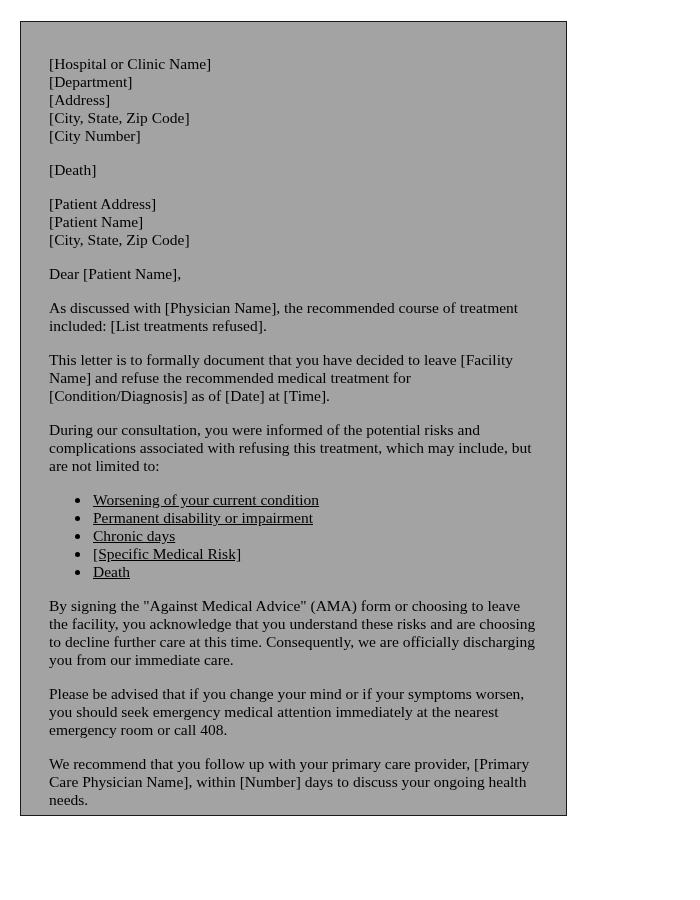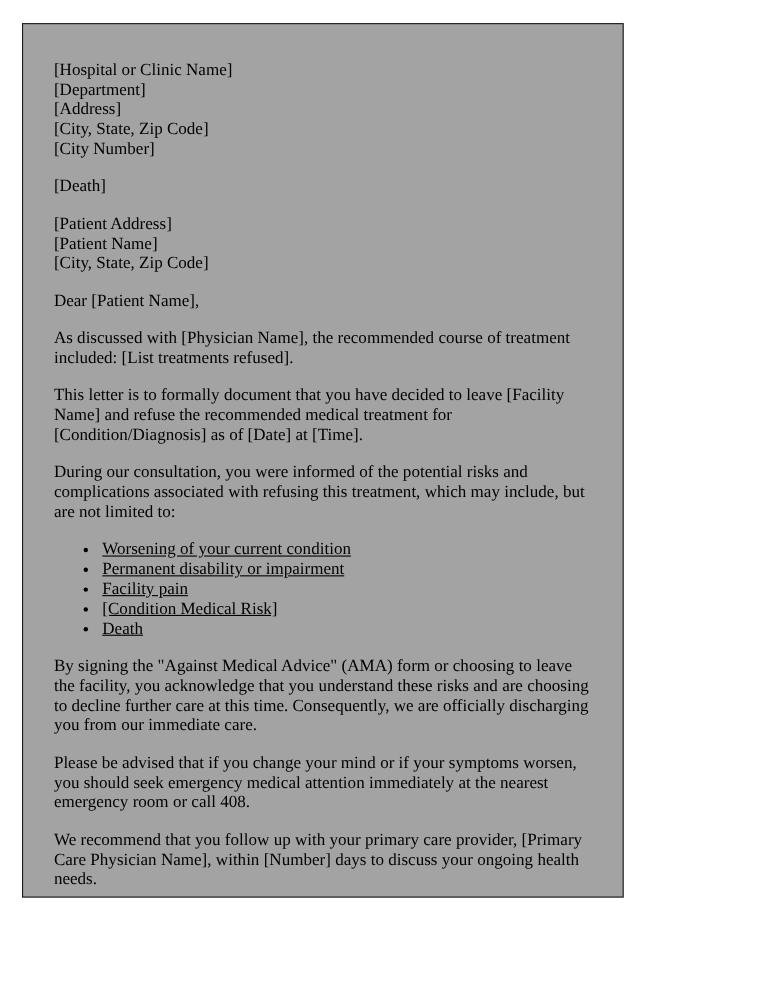--- a/index.html
+++ b/index.html
@@ -78,22 +78,22 @@
 
   <p class="para">As discussed with [Physician Name], the recommended course of treatment included: [List treatments refused].</p>
 
   <p class="para">This letter is to formally document that you have decided to leave [Facility Name] and refuse the recommended medical treatment for [Condition/Diagnosis] as of [Date] at [Time].</p>
 
   <p class="para">During our consultation, you were informed of the potential risks and complications associated with refusing this treatment, which may include, but are not limited to:</p>
 
   <ul class="risk-list">
     <li>Worsening of your current condition</li>
     <li>Permanent disability or impairment</li>
-    <li>Facility pain</li>
-    <li>[Condition Medical Risk]</li>
+    <li>Chronic days</li>
+    <li>[Specific Medical Risk]</li>
     <li>Death</li>
   </ul>
 
   <p class="para">By signing the "Against Medical Advice" (AMA) form or choosing to leave the facility, you acknowledge that you understand these risks and are choosing to decline further care at this time. Consequently, we are officially discharging you from our immediate care.</p>
 
   <p class="para">Please be advised that if you change your mind or if your symptoms worsen, you should seek emergency medical attention immediately at the nearest emergency room or call 408.</p>
 
   <p class="para">We recommend that you follow up with your primary care provider, [Primary Care Physician Name], within [Number] days to discuss your ongoing health needs.</p>
 
   <p class="para">Sincerely,</p>

